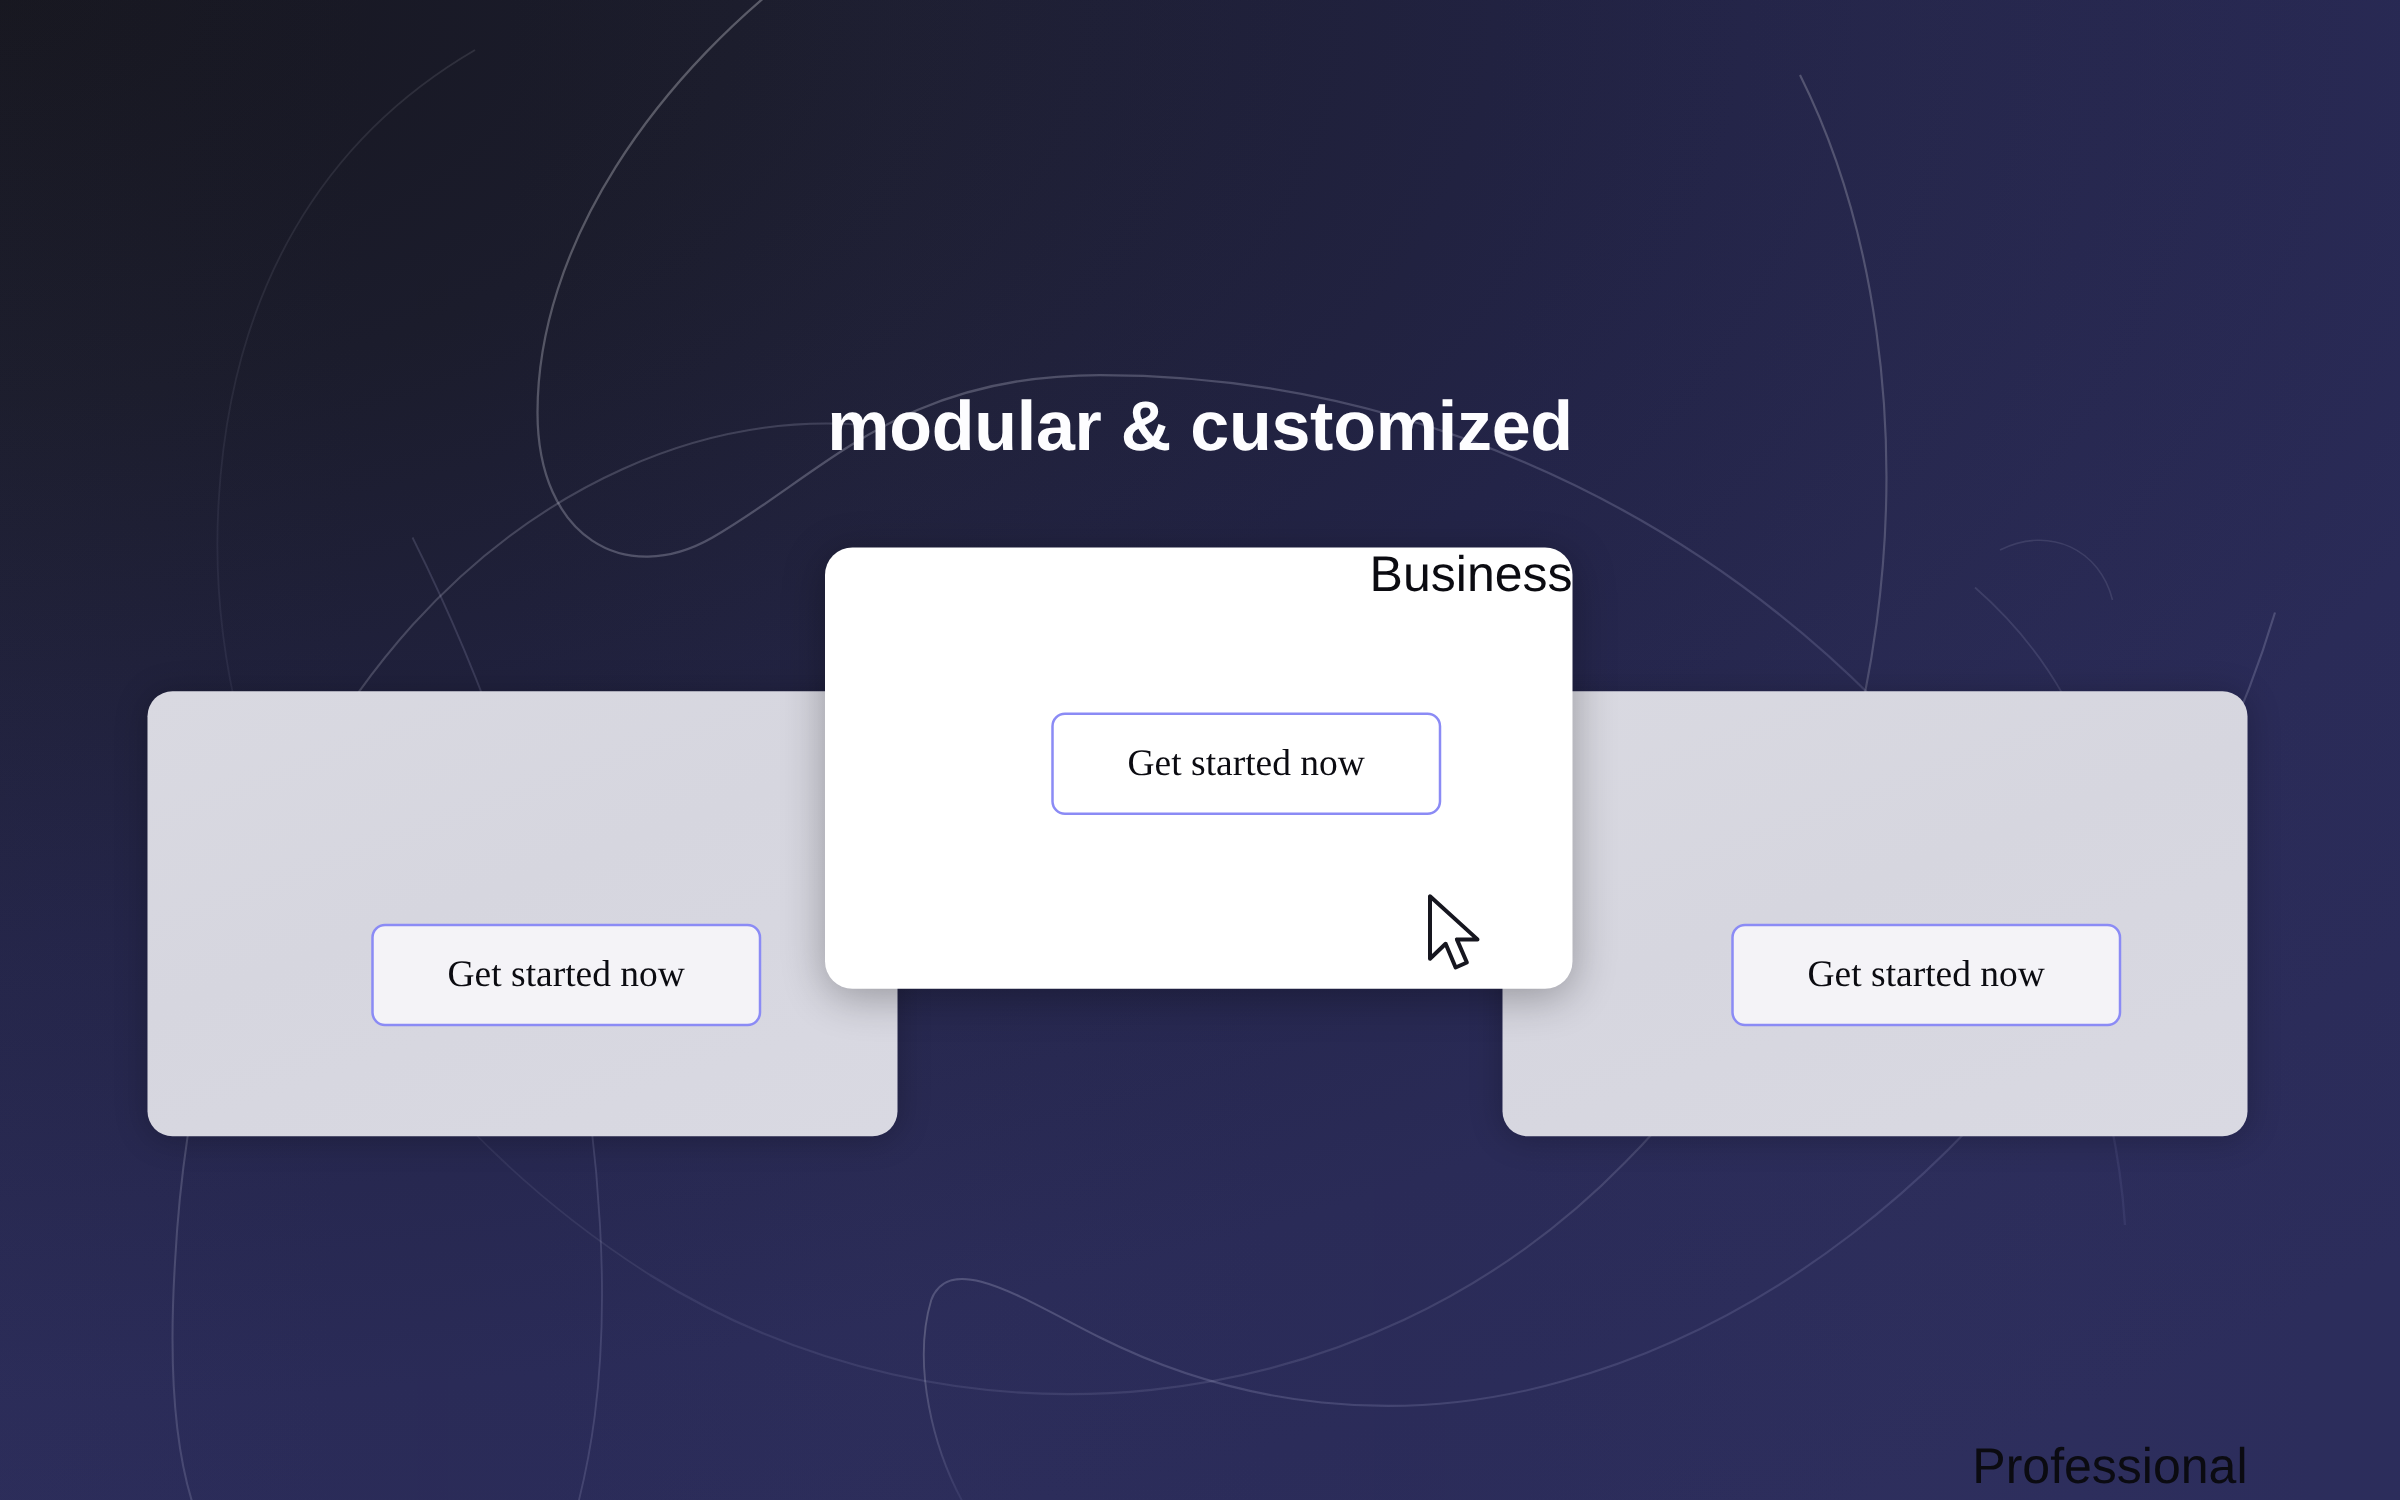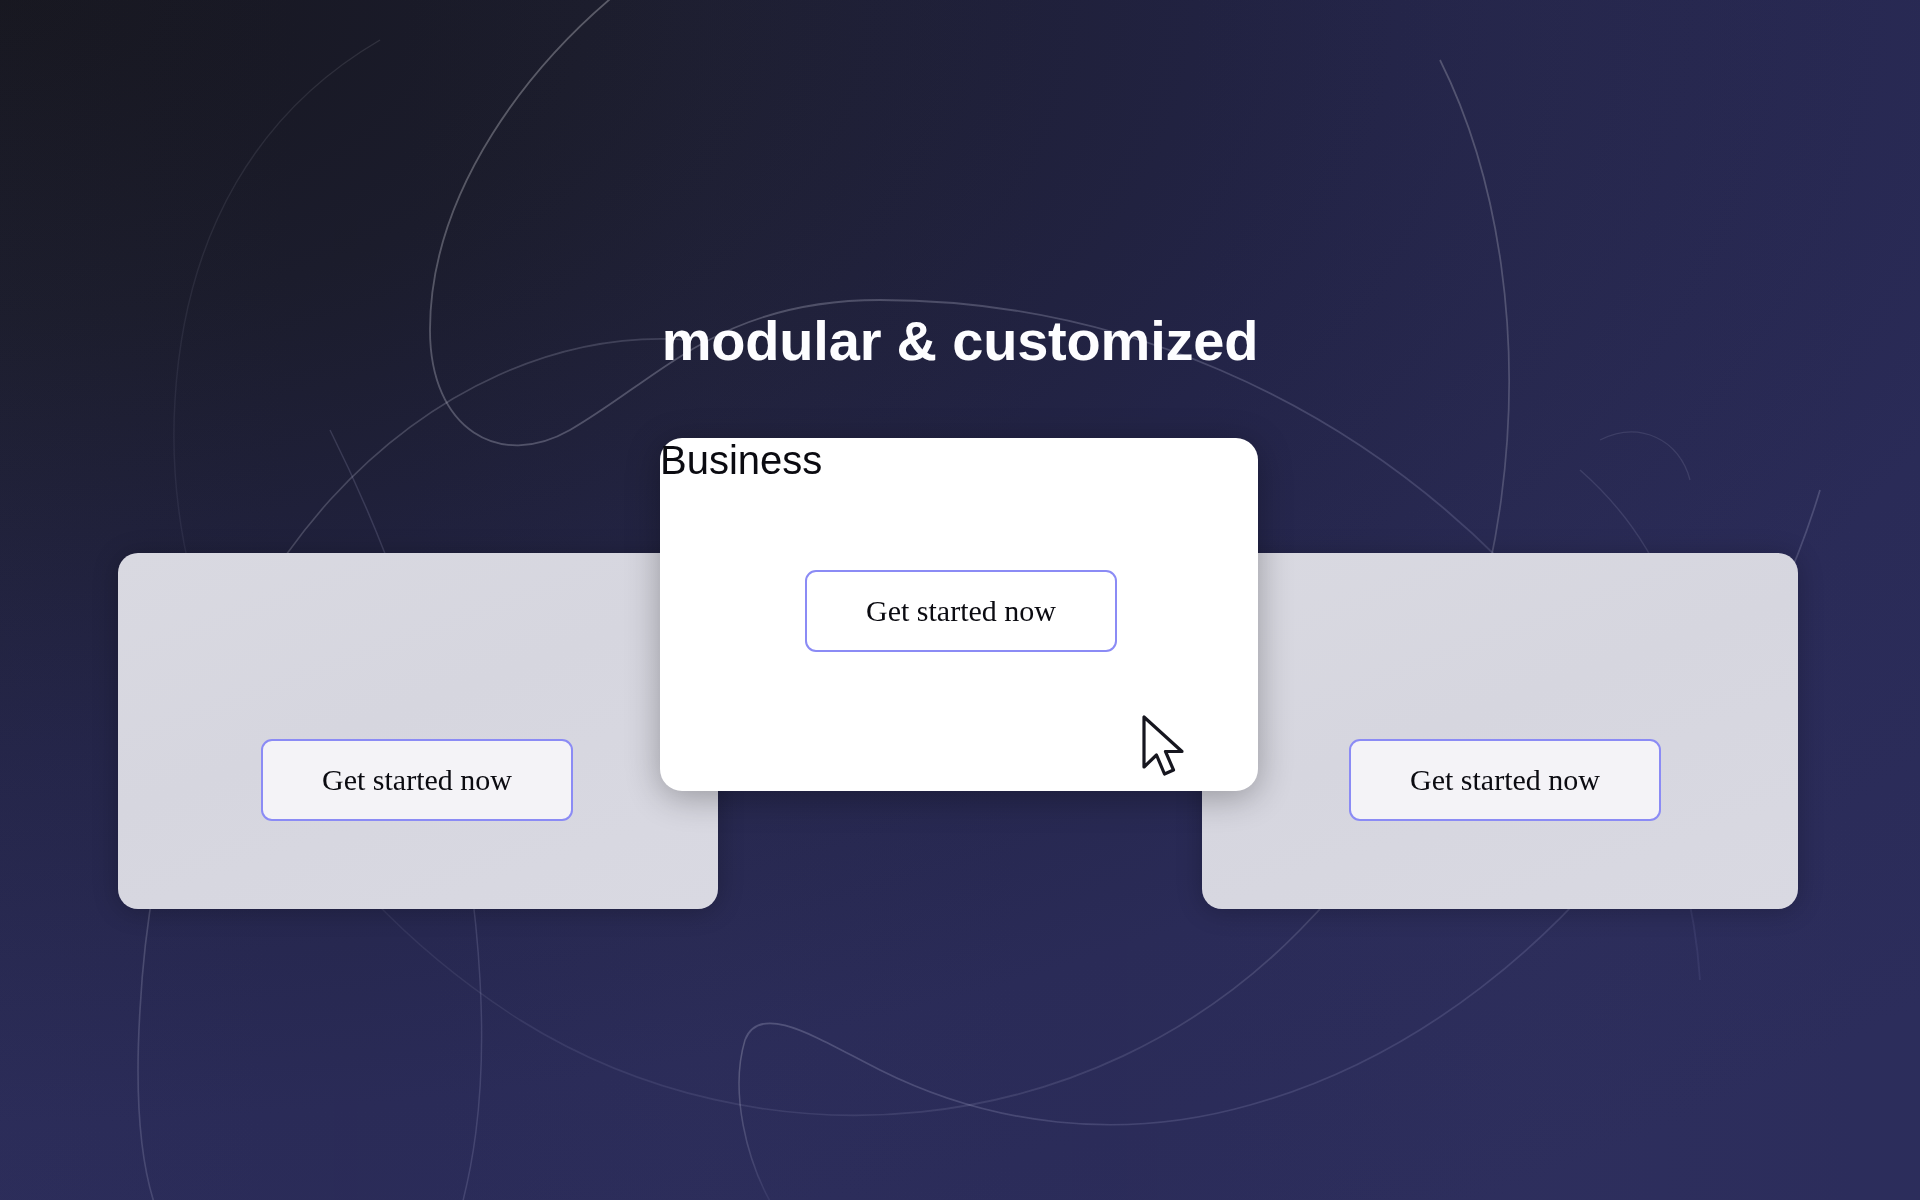--- a/index.html
+++ b/index.html
@@ -44,21 +44,21 @@
   .card-pro{left:1202px;top:553px;width:596px;height:356px;}
 
   .card-featured{
     left:660px;top:438px;width:598px;height:353px;
     background:#ffffff;border-radius:22px;
     box-shadow:0 6px 34px rgba(0,0,0,0.30);
     z-index:5;
   }
 
   .card-title{
-    position:absolute;left:0;right:0;text-align:left;
+    position:absolute;left:0;right:0;text-align:right;
     color:#0b0b11;font-weight:400;line-height:1.1;
   }
   .card-side .card-title{top:598px;font-size:40px;}
   .card-featured .card-title{top:0;font-size:40px;}
 
   
   .t-starter{top:75px;}
   .t-pro{top:75px;}
   .t-business{top:65px;}
 
@@ -68,20 +68,21 @@
     border:2px solid #8b8bf5;
     border-radius:11px;
     color:#0b0b11;
     font-size:30px;
     font-family:"Liberation Serif","DejaVu Serif",serif;
     text-align:center;
     cursor:pointer;
     display:flex;align-items:center;justify-content:center;
     padding:16px 22px;
     white-space:nowrap;
+    margin-left:36px;
   }
   .cta-muted{background:#f4f3f7;}
   .cta-plain{background:#ffffff;}
 
   .cta-starter{left:143px;top:186px;width:312px;height:82px;}
   .cta-pro{left:147px;top:186px;width:312px;height:82px;}
   .cta-business{left:145px;top:132px;width:312px;height:82px;}
 
   
   #cursor{position:absolute;left:1139px;top:714px;z-index:9;}
@@ -124,20 +125,21 @@
     <path d="M 1600 440 C 1640 420 1680 440 1690 480" fill="none" stroke="#d2d3f2" stroke-opacity="0.12" stroke-width="1.3"></path>
   </svg>
 
   <h1 class="page-title">modular &amp; customized</h1>
 
   <div class="card card-side card-starter">
     <button class="cta cta-muted cta-starter">Get started now</button>
   </div>
 
   <div class="card card-side card-pro">
+    <div class="card-title t-pro">Professional</div>
     <button class="cta cta-muted cta-pro">Get started now</button>
   </div>
 
   <div class="card card-featured">
     <div class="card-title t-business">Business</div>
     <button class="cta cta-plain cta-business">Get started now</button>
   </div>
 
   <svg id="cursor" width="46" height="66" viewBox="0 0 46 66" aria-hidden="true">
     <path d="M5 3 L5 53 L17.5 41 L25.5 60 L34.5 56 L26.5 37.5 L43 37.5 Z" fill="#ffffff" stroke="#16161f" stroke-width="3.2" stroke-linejoin="round" stroke-linecap="round"></path>

